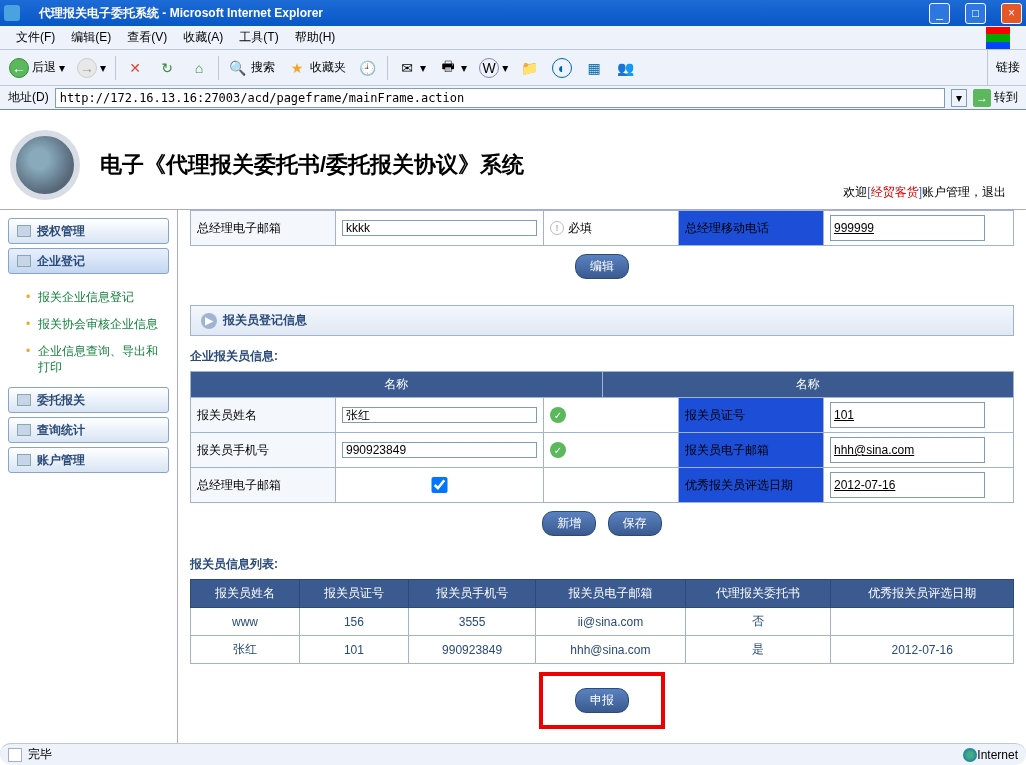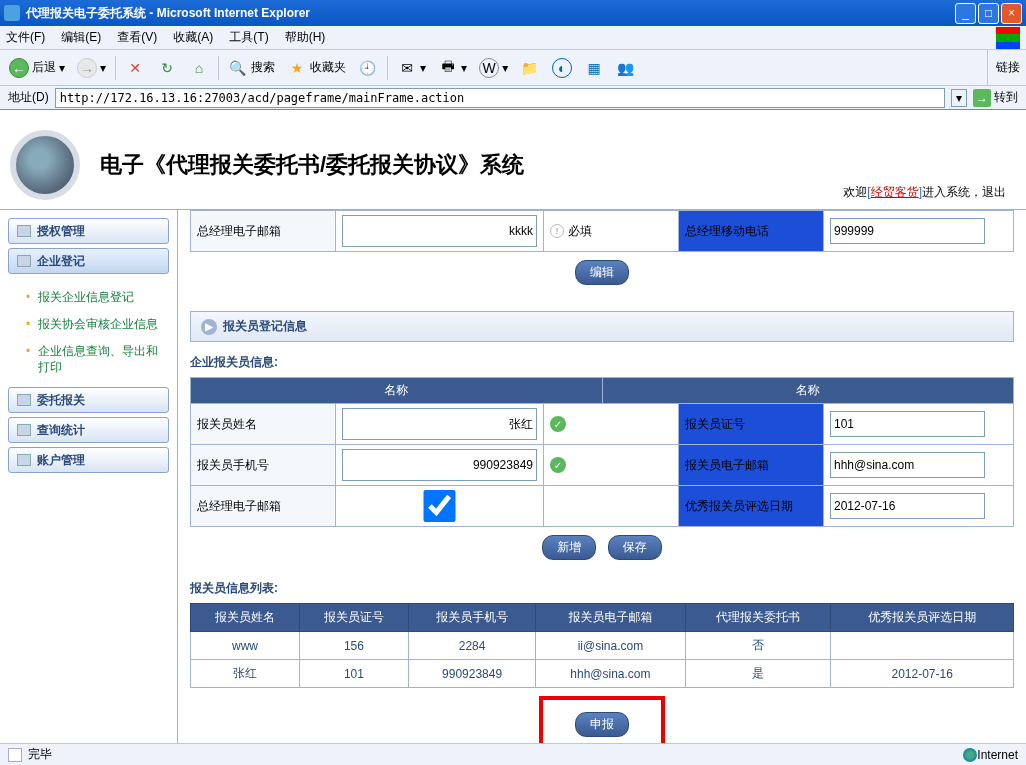--- a/index.html
+++ b/index.html
@@ -1,27 +1,27 @@
 <!DOCTYPE html>
 <html><head>
 <meta charset="utf-8">
 <style>
 * { box-sizing: border-box; margin: 0; padding: 0; font-family: "SimSun", Arial, sans-serif; font-size: 12px; }
 body { background: #ffffff; width: 1026px; height: 765px; overflow: hidden; }
 
 
-.titlebar { height: 26px; background: linear-gradient(#1c6bd6, #0956c6); color: #fff; display: flex; align-items: center; padding: 0 4px; }
+.titlebar { height: 26px; background: linear-gradient(#1c6bd6, #0956c6); color: #fff; display: flex; align-items: center; padding: 0 4px; gap: 13px; }
 .titlebar .title-text { flex: 1; font-weight: bold; }
 .titlebar .win-btn { width: 21px; height: 21px; margin-left: 2px; display: flex; align-items: center; justify-content: center; border: 1px solid #fff; border-radius: 3px; }
 .win-min { background: #2c78e0; }
 .win-max { background: #2c78e0; }
 .win-close { background: #e45728; }
 
 
-.menubar { height: 24px; background: #eef3fb; border-bottom: 1px solid #c0c8d8; display: flex; align-items: center; padding: 0 6px; }
+.menubar { height: 24px; background: #eef3fb; border-bottom: 1px solid #c0c8d8; display: flex; align-items: center; padding: 0 16px; }
 .menubar .menu-item { margin-right: 16px; color: #000; }
 .menubar .ie-logo { margin-left: auto; width: 24px; height: 22px; background: linear-gradient(#ff0000 33%, #00aa00 33% 66%, #0044ff 66%); }
 
 
 .toolbar { height: 36px; background: #eef3fb; border-bottom: 1px solid #c0c8d8; display: flex; align-items: center; padding: 0 6px; gap: 6px; }
 .tb-btn { display: flex; align-items: center; gap: 3px; padding: 2px 3px; }
 .tb-sep { width: 1px; height: 24px; background: #c0c8d8; }
 .icon { width: 20px; height: 20px; display: inline-flex; align-items: center; justify-content: center; border-radius: 50%; font-size: 14px; }
 .icon-back { background: #5cb85c; color: #fff; border: 1px solid #3a8a3a; }
 .icon-fwd { background: #e8e8e8; color: #999; border: 1px solid #ccc; }
@@ -36,65 +36,65 @@
 .addrbar { height: 24px; background: #eef3fb; border-bottom: 1px solid #7a8aa0; display: flex; align-items: center; padding: 0 8px; gap: 6px; }
 .addrbar input { flex: 1; height: 20px; border: 1px solid #7f9db9; padding: 0 4px; font-family: monospace; font-size: 12px; }
 .go-btn { display: flex; align-items: center; gap: 3px; }
 .go-arrow { width: 18px; height: 18px; background: #5cb85c; color: #fff; display: flex; align-items: center; justify-content: center; border-radius: 2px; }
 
 
 .page-header { height: 100px; border-bottom: 1px solid #aac; position: relative; background: #fff; }
 .page-logo { position: absolute; left: 10px; top: 20px; width: 70px; height: 70px; border: 6px solid #d8dce4; border-radius: 50%; background: radial-gradient(circle at 40% 40%, #8ab 20%, #567 70%); }
 .page-title { position: absolute; left: 100px; top: 40px; font-size: 22px; font-weight: bold; }
 .welcome { position: absolute; right: 20px; bottom: 8px; }
-.welcome .red { color: #d40000; text-decoration: underline; }
+.welcome .red { color: #d40000; }
 .welcome .brkt { color: #3a6ab8; }
 
 
 .main { display: flex; height: 618px; }
 .sidebar { width: 178px; padding: 8px; background: #fff; border-right: 1px solid #aac; }
 .side-btn { height: 26px; background: linear-gradient(#fff, #d8e4f4); border: 1px solid #8aa3c8; border-radius: 3px; margin-bottom: 4px; display: flex; align-items: center; padding-left: 8px; font-weight: bold; color: #2a4a78; gap: 6px; }
 .side-btn.active { background: linear-gradient(#e8f0ff, #c4d6f0); }
 .side-sub { padding: 6px 0 6px 18px; color: #15803d; }
 .side-sub li { list-style: none; padding: 5px 0 5px 12px; position: relative; line-height: 1.4; }
 .side-sub li:before { content: "•"; position: absolute; left: 0; color: #f5a623; }
 
 .content { flex: 1; padding: 0 12px 12px 12px; overflow-y: auto; background: #fff; }
 
 .form-row { display: flex; border: 1px solid #9fb4d4; border-top: none; }
 .form-row.first { border-top: 1px solid #9fb4d4; }
 .fcell { border-right: 1px solid #9fb4d4; padding: 4px 6px; display: flex; align-items: center; }
 .fcell:last-child { border-right: none; }
 .flabel { width: 145px; background: #f4f7fc; }
 .finput { width: 208px; }
-.finput input { width: 100%; height: 32px; border: 1px solid #7f9db9; padding: 0 3px; text-align: right; }
+.finput input { width: 100%; height: 16px; border: 1px solid #7f9db9; padding: 0 3px; }
 .fstatus { width: 135px; gap: 4px; }
 .flabel2 { width: 145px; background: #1d4ed8; }
 .finput2 { flex: 1; }
-.finput2 input { width: 155px; height: 20px; border: 1px solid #7f9db9; padding: 12px 3px; }
+.finput2 input { width: 155px; height: 20px; border: 1px solid #7f9db9; padding: 12px 3px; text-decoration: underline; }
 .ok-circle { width: 16px; height: 16px; background: #5cb85c; color: #fff; border-radius: 50%; display: inline-flex; align-items: center; justify-content: center; font-size: 10px; }
 .req-circle { width: 14px; height: 14px; border: 1px solid #bbb; color: #888; border-radius: 50%; display: inline-flex; align-items: center; justify-content: center; font-size: 9px; }
 
 .action-btn { display: inline-block; padding: 3px 14px; background: linear-gradient(#5a82c0, #3a5a90); color: #fff; border: 1px solid #2a4a78; border-radius: 11px; margin: 8px 4px; cursor: pointer; }
 
 .section-hdr { background: linear-gradient(#f4f7fc, #e0e8f4); border: 1px solid #9fb4d4; padding: 6px 10px; color: #2a4a78; font-weight: bold; display: flex; align-items: center; gap: 6px; }
 .arrow-ico { width: 16px; height: 16px; background: #9fb4d4; border-radius: 50%; color: #fff; display: inline-flex; align-items: center; justify-content: center; font-size: 10px; }
 
 .sub-title { color: #2a4a78; font-weight: bold; margin: 12px 0 6px 0; }
 
 .data-table { width: 100%; border-collapse: collapse; }
 .data-table th { background: #3a5a90; color: #fff; padding: 5px; border: 1px solid #2a4a78; font-weight: normal; }
 .data-table td { border: 1px solid #9fb4d4; padding: 5px 8px; text-align: center; color: #2a4a78; }
 
 .highlight-box { display: inline-block; border: 4px solid #e00; padding: 4px 28px; margin-top: 8px; }
 
 .center { text-align: center; }
 
 
-.statusbar { height: 22px; background: #eef3fb; border-top: 1px solid #c0c8d8; display: flex; align-items: center; padding: 0 8px; gap: 6px; position: absolute; bottom: 0; width: 100%; }
+.statusbar { height: 22px; background: #eef3fb; border-top: 1px solid #c0c8d8; display: flex; align-items: center; padding: 0 8px; gap: 6px; position: absolute; bottom: 0; width: 100%; border-radius: 11px; }
 .statusbar .zone { margin-left: auto; display: flex; align-items: center; gap: 0; }
 .globe { width: 14px; height: 14px; background: radial-gradient(circle, #4a8 30%, #06a); border-radius: 50%; }
 
 .side-ico { width: 14px; height: 12px; background: #c8d4e8; border: 1px solid #8aa; }
 </style>
 </head>
 <body>
 
 <div class="titlebar">
   <span style="width:16px;height:16px;background:#4aa3e0;border-radius:3px;margin-right:6px;"></span>
@@ -165,21 +165,21 @@
   <span class="go-btn">
       <span class="go-arrow">→</span>
       <span>转到</span>
     </span>
 </div>
 
 <div class="page-header">
   <div class="page-logo"></div>
   <div class="page-title">电子《代理报关委托书/委托报关协议》系统</div>
   <div class="welcome">
-    <span>欢迎</span><span class="brkt">[</span><span class="red">经贸客货</span><span class="brkt">]</span><span>进入系统，</span><span>退出</span>
+    <span>欢迎</span><span class="brkt">[</span><span class="red">经贸客货</span><span class="brkt">]</span><span>账户管理，</span><span>退出</span>
   </div>
 </div>
 
 <div class="main">
   <div class="sidebar">
     <div class="side-btn">
         <span class="side-ico"></span>
         <span>授权管理</span>
       </div>
     <div class="side-btn active">
@@ -286,21 +286,21 @@
         <th>报关员手机号</th>
         <th>报关员电子邮箱</th>
         <th>代理报关委托书</th>
         <th>优秀报关员评选日期</th>
       </tr>
         </thead>
       <tbody>
         <tr>
           <td>www</td>
           <td>156</td>
-          <td>2284</td>
+          <td>3555</td>
           <td>ii@sina.com</td>
           <td>否</td>
           <td></td>
         </tr>
         <tr>
           <td>张红</td>
           <td>101</td>
           <td>990923849</td>
           <td>hhh@sina.com</td>
           <td>是</td>

